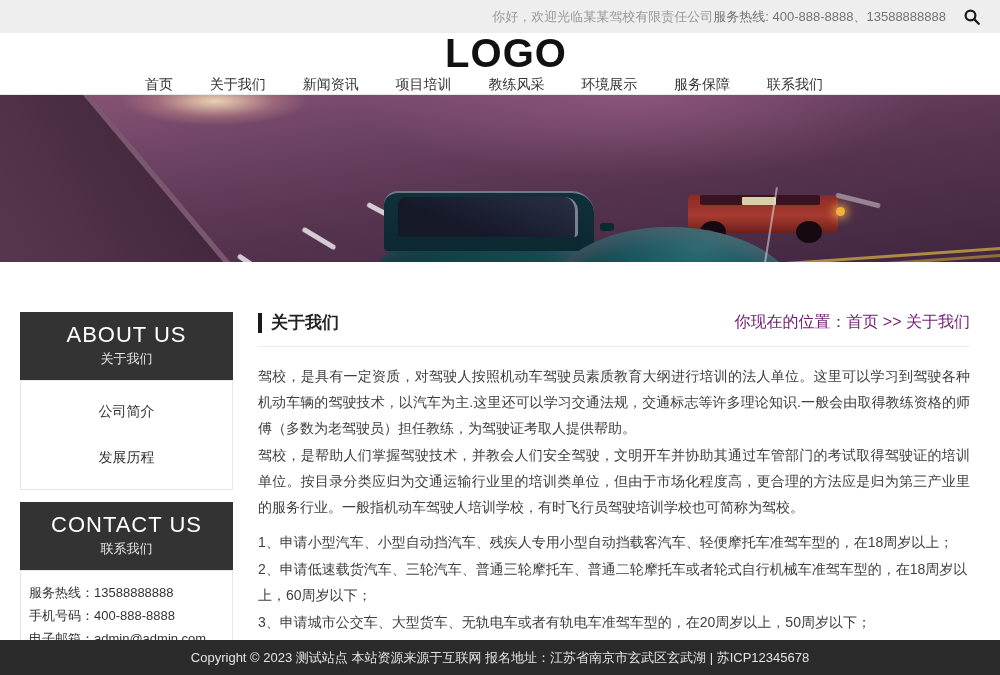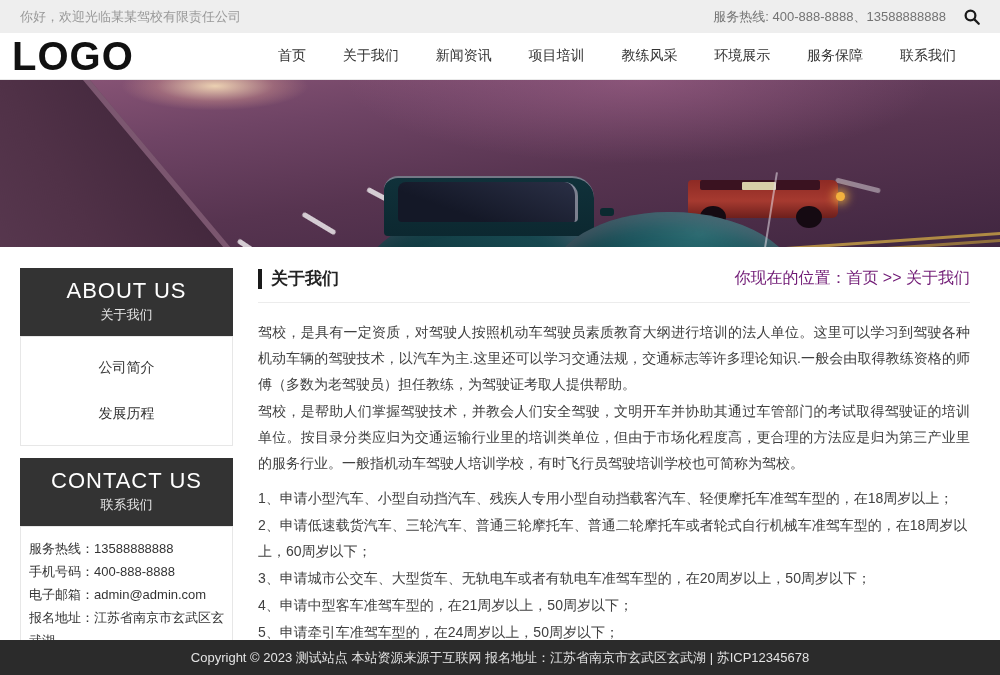--- a/index.html
+++ b/index.html
@@ -5,33 +5,34 @@
   * { margin:0; padding:0; box-sizing:border-box; }
   html,body { width:1000px; height:675px; }
   body {
     font-family:"Liberation Sans","DejaVu Sans",sans-serif;
     background:#fff; overflow:hidden; position:relative;
   }
 
   
   .topbar {
     height:33px; background:#eeeeee;
-    display:flex; align-items:center; justify-content:space-between;
+    display:flex; align-items:center; justify-content:flex-end;
     padding:0 18px 0 20px;
   }
   .topbar-welcome { font-size:13px; color:#999; }
   .topbar-right { display:flex; align-items:center; gap:16px; }
   .topbar-hotline { font-size:13px; color:#737373; }
   .search-btn { width:20px; height:20px; cursor:pointer; display:flex; align-items:center; justify-content:center; }
 
   
   .header {
-    height:47px; background:#fff; border-bottom:1px solid #e9e9e9;
+    height:62px; background:#fff; border-bottom:1px solid #e9e9e9;
     display:flex; align-items:center; justify-content:space-between;
     padding:0 0 0 12px;
+    flex-direction:column;
   }
   .logo { font-size:40px; font-weight:800; color:#111; letter-spacing:1px; line-height:1; }
   .nav { display:flex; justify-content:space-between; width:678px; margin-right:44px; }
   .nav-item { font-size:14px; color:#333; cursor:pointer; white-space:nowrap; }
 
   
   .hero {
     position:relative; height:167px; overflow:hidden;
     background:
       radial-gradient(130px 34px at 215px 6px, rgba(255,232,190,.85), rgba(255,190,160,.25) 45%, transparent 72%),
@@ -86,21 +87,21 @@
   .car-hood {
     left:548px; top:132px; width:252px; height:104px;
     background:radial-gradient(150px 70px at 60% 22%, #2a6b71 0%, #1c565e 45%, #0f3940 100%);
     border-radius:48% 52% 34% 30% / 70% 75% 26% 24%;
     box-shadow:inset 0 10px 18px rgba(225,140,170,.22);
   }
   .car-antenna { left:770px; top:92px; width:2px; height:76px; background:rgba(230,220,230,.55); transform:rotate(9deg); }
   .car-mirror { left:600px; top:128px; width:14px; height:8px; background:#0b2a30; border-radius:3px; }
 
   
-  .main { display:flex; padding:21px 30px 0 20px; gap:25px; background:#fff; height:357px; }
+  .main { display:flex; padding:21px 30px 0 20px; gap:25px; background:#fff; height:357px;margin-top:29px; }
   .sidebar { width:213px; flex:0 0 213px; }
   .side-head {
     background:#333; color:#fff; text-align:center; padding:10px 0 12px;
   }
   .side-head .en { font-size:22px; letter-spacing:1px; display:block; }
   .side-head .cn { font-size:13px; color:#e6e6e6; display:block; margin-top:2px; }
   .side-box { border:1px solid #e7e7e7; background:#fff; }
   .about-menu { margin-bottom:12px; padding:8px 0; }
   .menu-item { display:block; text-align:center; font-size:14px; color:#333; padding:14px 0; cursor:pointer; }
   .contact-box { padding:10px 8px 22px; }

